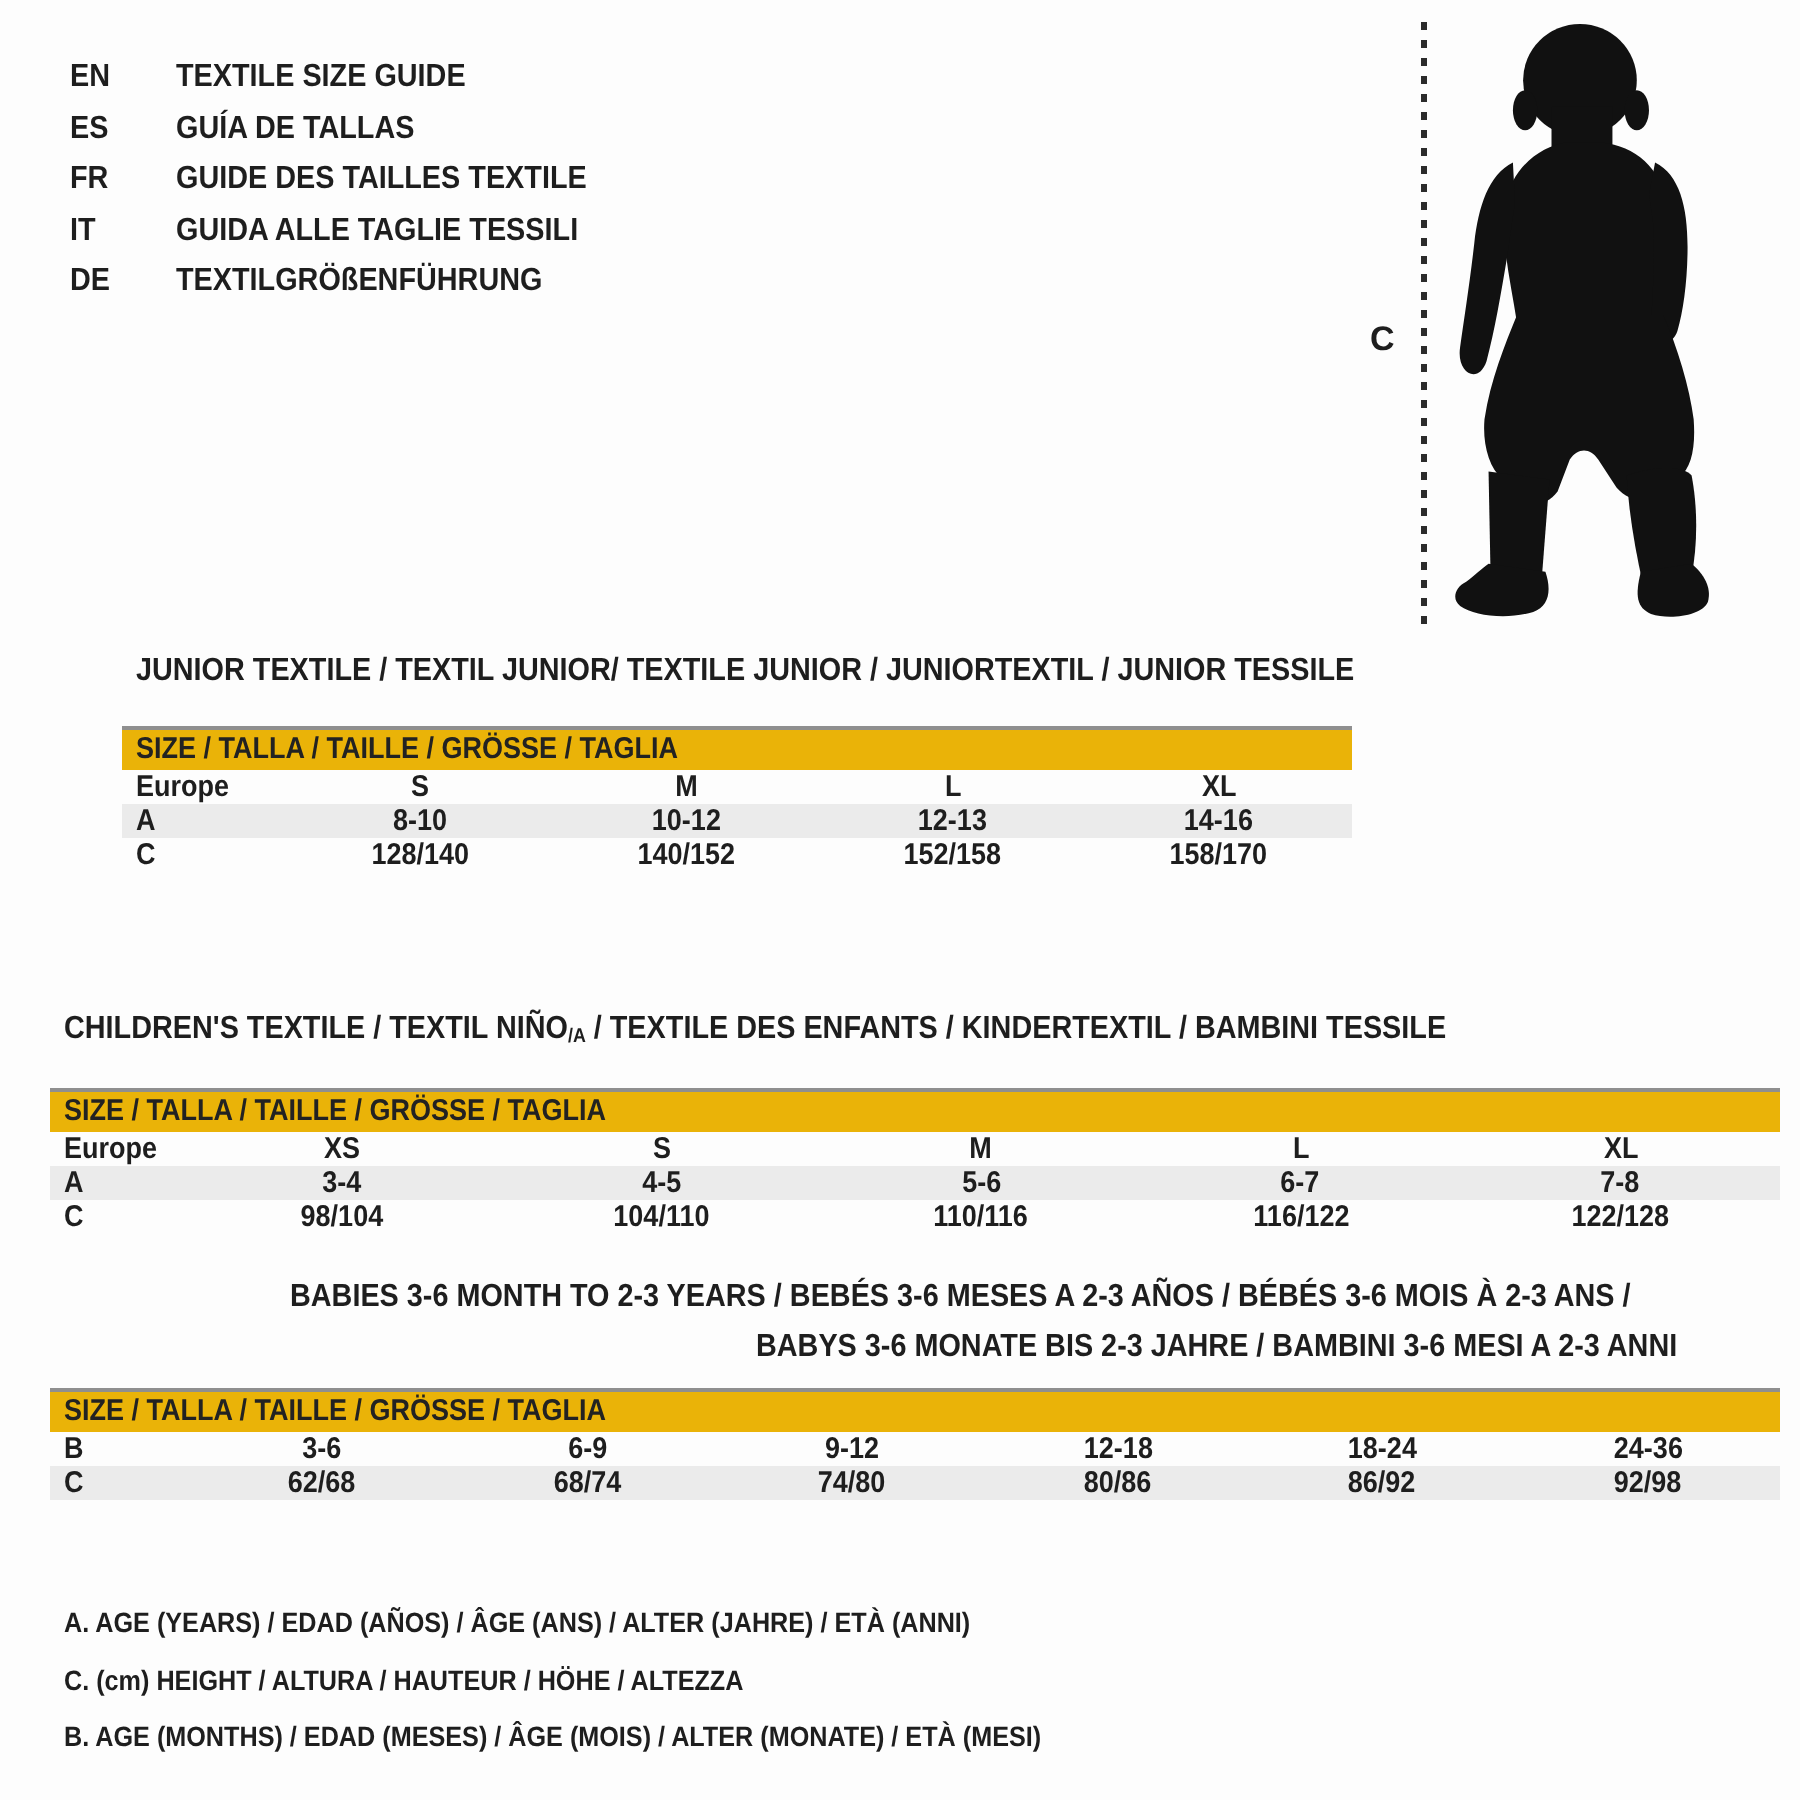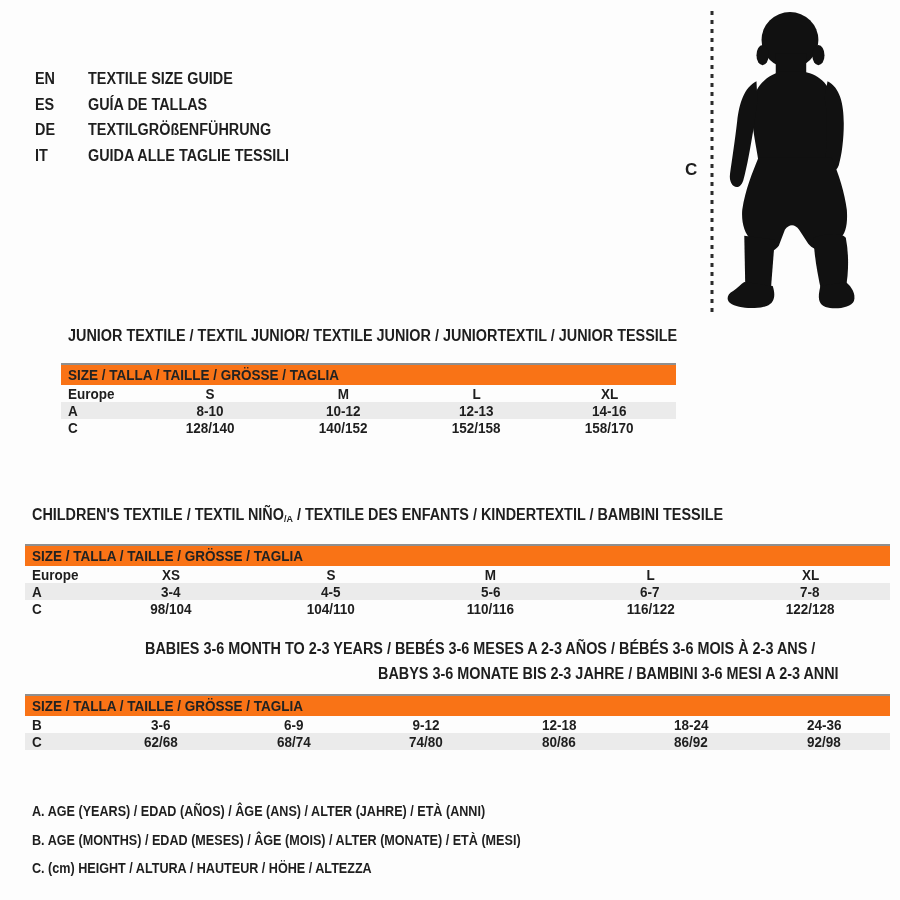--- a/index.html
+++ b/index.html
@@ -6,40 +6,40 @@
   .canvas{
     position:relative;width:900px;height:900px;background:#fdfdfd;
     font-family:"Liberation Sans",sans-serif;font-weight:700;color:#1e1e1e;
     overflow:hidden;
   }
   
   .cond{display:inline-block;transform:scaleX(0.9);transform-origin:0 50%;white-space:nowrap;}
   .cxv{display:inline-block;transform:scaleX(0.9);white-space:nowrap;} 
 
   
-  .lang-list{position:absolute;left:35px;top:26px;font-size:16px;line-height:25.5px;margin-top:40px;}
+  .lang-list{position:absolute;left:35px;top:26px;font-size:16px;line-height:25.5px;}
   .lang-row{display:flex;}
   .lang-code{width:53px;flex:0 0 53px;}
 
   
   .height-line{position:absolute;left:710px;top:11px;}
   .height-label{position:absolute;left:685px;top:160px;font-size:17px;}
   .baby-svg{position:absolute;left:726px;top:11px;width:132px;height:301px;}
 
   
   .sec{position:absolute;left:25px;}
   #sec-junior{top:327px;width:615px;margin-left:36px;}
   #sec-children{top:506px;width:865px;}
   #sec-babies{top:636px;width:865px;}
   .sec-title{margin-left:7px;font-size:16px;line-height:17px;}
   #sec-babies .sec-title{line-height:25px;text-align:right;}
   .sub{font-size:0.62em;vertical-align:-0.22em;}
 
   .tbl-head{
-    margin-top:19px;background:#f97316;border-top:2px solid #8f8f8f;
+    margin-top:19px;background:#eab308;border-top:2px solid #8f8f8f;
     height:20px;line-height:20px;padding-left:7px;font-size:15px;color:#222222;
   }
   #sec-children .tbl-head{margin-top:17px;}
   #sec-babies .tbl-head{margin-top:8px;}
 
   table{border-collapse:collapse;table-layout:fixed;width:100%;font-size:15px;}
   tr{height:16px;}
   tr.alt{background:#ebebeb;}
   th.rl{text-align:left;padding:0 0 0 7px;font-weight:700;}
   td{text-align:center;padding:0;font-weight:700;}
@@ -55,26 +55,30 @@
   <div class="lang-list">
     <div class="lang-row">
       <span class="lang-code"><span class="cond">EN</span></span>
       <span><span class="cond">TEXTILE SIZE GUIDE</span></span>
     </div>
     <div class="lang-row">
       <span class="lang-code"><span class="cond">ES</span></span>
       <span><span class="cond">GUÍA DE TALLAS</span></span>
     </div>
     <div class="lang-row">
+      <span class="lang-code"><span class="cond">FR</span></span>
+      <span><span class="cond">GUIDE DES TAILLES TEXTILE</span></span>
+    </div>
+    <div class="lang-row">
+      <span class="lang-code"><span class="cond">IT</span></span>
+      <span><span class="cond">GUIDA ALLE TAGLIE TESSILI</span></span>
+    </div>
+    <div class="lang-row">
       <span class="lang-code"><span class="cond">DE</span></span>
       <span><span class="cond">TEXTILGRÖßENFÜHRUNG</span></span>
-    </div>
-    <div class="lang-row">
-      <span class="lang-code"><span class="cond">IT</span></span>
-      <span><span class="cond">GUIDA ALLE TAGLIE TESSILI</span></span>
     </div>
   </div>
 
   <svg class="height-line" width="4" height="302" viewBox="0 0 4 302">
     <line x1="2" y1="0" x2="2" y2="302" stroke="#2b2b2b" stroke-width="3" stroke-dasharray="4 5"></line>
   </svg>
   <span class="height-label">C</span>
 
   <svg class="baby-svg" viewBox="0 0 130 300" preserveAspectRatio="none">
     <g fill="#111111">
@@ -215,17 +219,17 @@
         <td><span class="cxv">80/86</span></td>
         <td><span class="cxv">86/92</span></td>
         <td><span class="cxv">92/98</span></td>
       </tr>
     </tbody>
       </table>
   </section>
 
   <footer class="legend">
     <div><span class="cond">A. AGE (YEARS) / EDAD (AÑOS) / ÂGE (ANS) / ALTER (JAHRE) / ETÀ (ANNI)</span></div>
+    <div><span class="cond">C. (cm) HEIGHT / ALTURA / HAUTEUR / HÖHE / ALTEZZA</span></div>
     <div><span class="cond">B. AGE (MONTHS) / EDAD (MESES) / ÂGE (MOIS) / ALTER (MONATE) / ETÀ (MESI)</span></div>
-    <div><span class="cond">C. (cm) HEIGHT / ALTURA / HAUTEUR / HÖHE / ALTEZZA</span></div>
   </footer>
 
 </div>
 
 </body></html>

